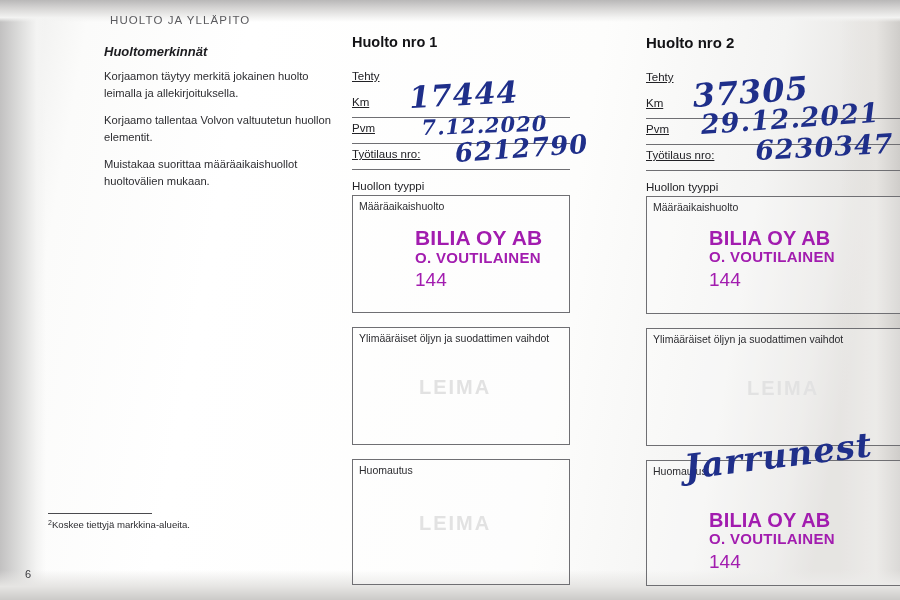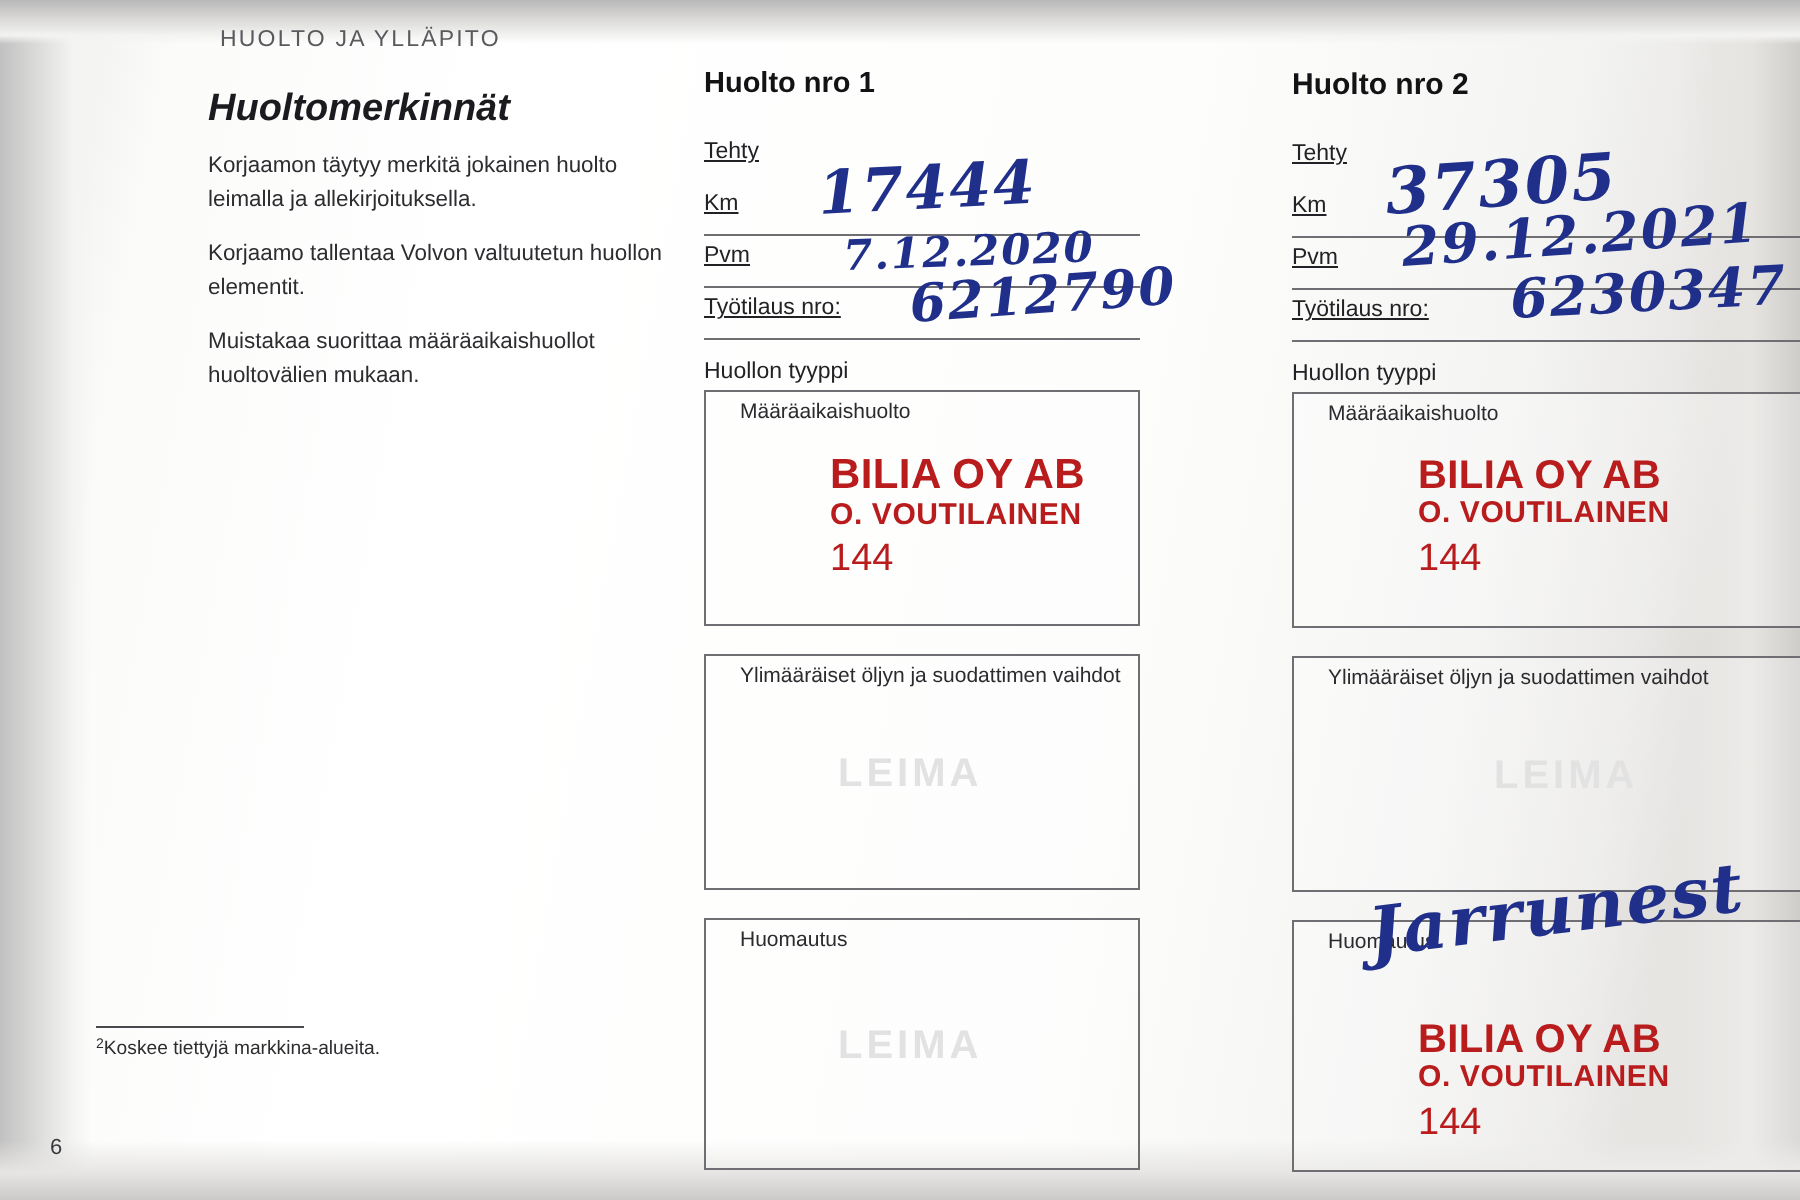--- a/index.html
+++ b/index.html
@@ -62,21 +62,21 @@
   }
 
   
   .left-col {
     position: absolute;
     left: 104px;
     top: 44px;
     width: 232px;
   }
   .left-title {
-    font-size: 19px;
+    font-size: 13px;
     font-weight: bold;
     font-style: italic;
     color: #1b1b1f;
     margin-bottom: 9px;
   }
   .left-p {
     font-size: 11.2px;
     line-height: 16.5px;
     color: #2d2d31;
     margin-bottom: 11px;
@@ -160,35 +160,35 @@
   }
 
   .box {
     position: relative;
     border: 1px solid #6f6f73;
     background: rgba(255,255,255,0.25);
     box-sizing: border-box;
   }
   .box-label {
     position: absolute;
-    left: 17px;
+    left: 6px;
     top: 4px;
     font-size: 10.5px;
     color: #2b2b2f;
   }
   .box-title-outside {
     font-size: 11.5px;
     color: #222226;
     margin-bottom: 3px;
   }
 
   
   .stamp {
     position: absolute;
-    color: #b91c1c;
+    color: #a21caf;
     font-family: "Liberation Sans", sans-serif;
     text-align: left;
     line-height: 1.12;
   }
   .stamp .l1 {
     font-size: 21px;
     font-weight: bold;
     letter-spacing: 0.2px;
   }
   .stamp .l2 {

